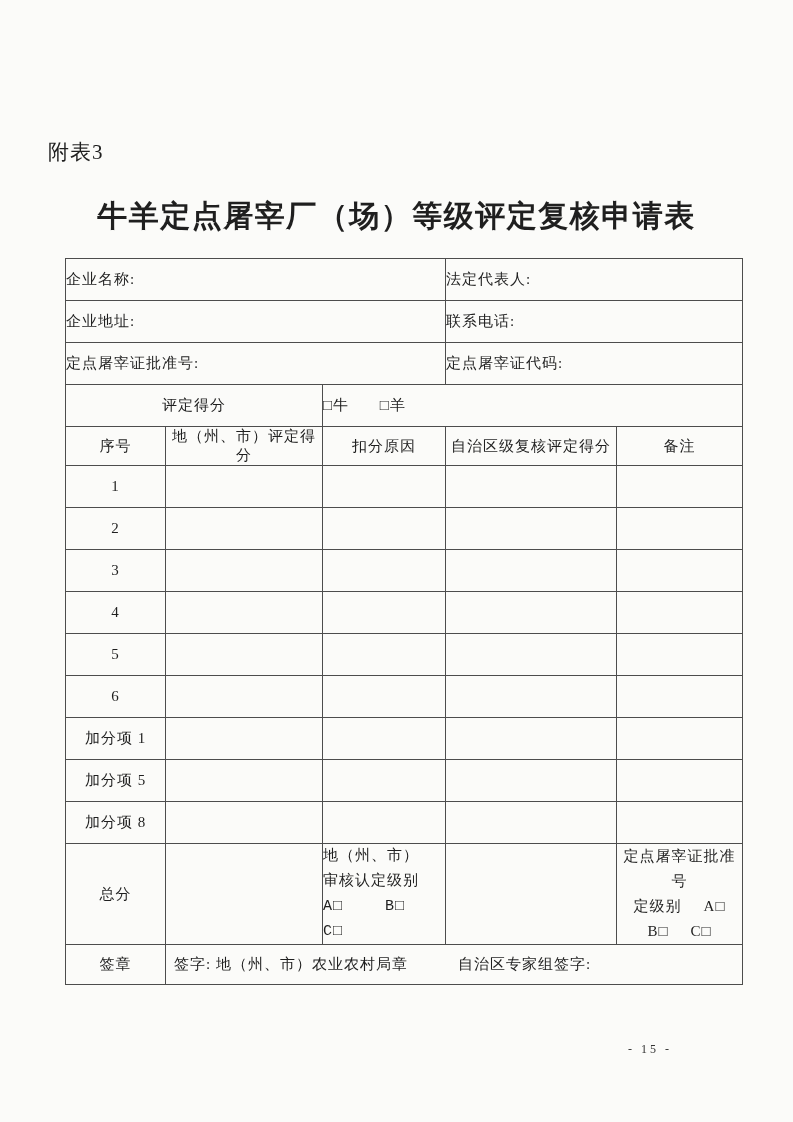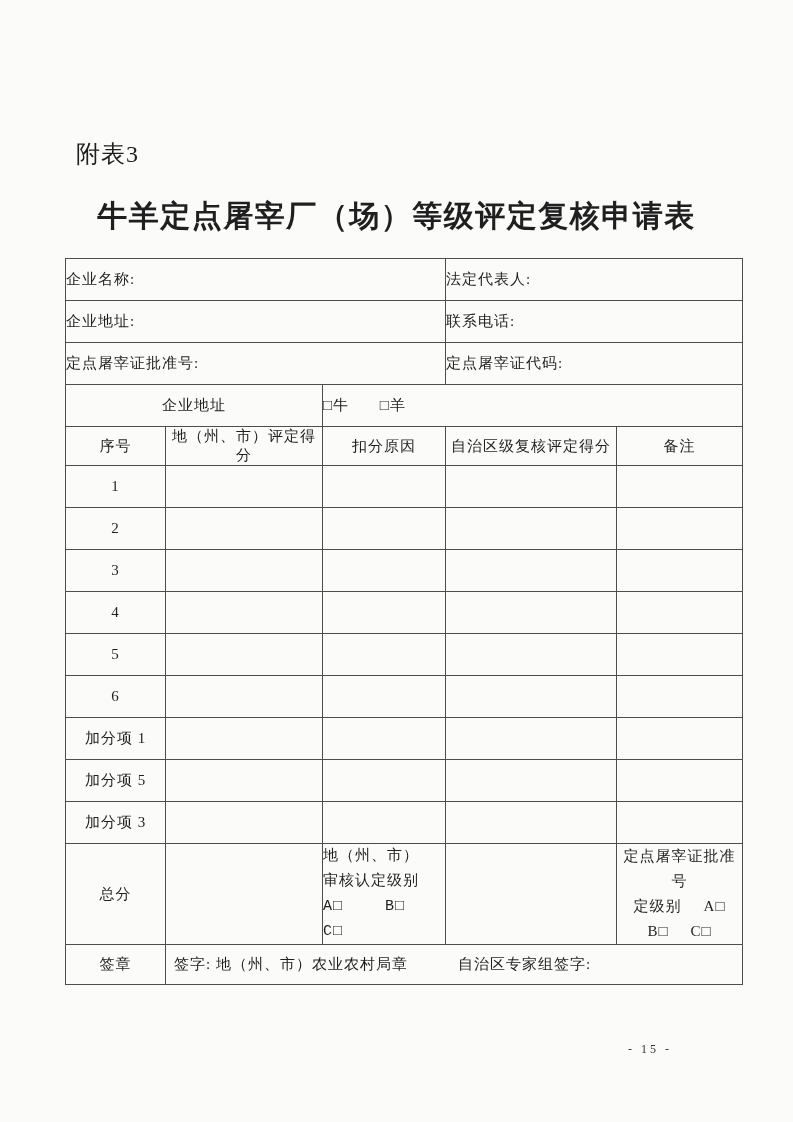--- a/index.html
+++ b/index.html
@@ -5,22 +5,22 @@
   html,body{margin:0;padding:0;}
   body{
     width:793px;height:1122px;
     background:#fbfbf9;
     font-family:"Liberation Serif","DejaVu Serif",serif;
     color:#1f1f1f;
     position:relative;
     overflow:hidden;
   }
   .appendix{
-    position:absolute;left:76px;top:138px;
-    font-size:24px;letter-spacing:1px;
+    position:absolute;left:48px;top:138px;
+    font-size:21px;letter-spacing:1px;
   }
   .doc-title{
     position:absolute;left:0;top:196px;width:100%;
     text-align:center;font-size:30px;font-weight:bold;letter-spacing:1.5px;
   }
   table.form{
     position:absolute;left:65px;top:258px;width:677px;
     border-collapse:collapse;table-layout:fixed;
   }
   table.form td,table.form th{
@@ -79,21 +79,21 @@
   <tr class="r-info">
     <td colspan="3">企业地址:</td>
     <td colspan="2">联系电话:</td>
   </tr>
   <tr class="r-info">
     <td colspan="3">定点屠宰证批准号:</td>
     <td colspan="2">定点屠宰证代码:</td>
   </tr>
 
   <tr class="r-type">
-    <td colspan="2" class="type-label">企业地址</td>
+    <td colspan="2" class="type-label">评定得分</td>
     <td colspan="3" class="type-opts">
       <span class="opt"><span>□</span><span>牛</span></span>
       <span class="opt"><span>□</span><span>羊</span></span>
     </td>
   </tr>
 
   <tr class="r-head">
     <th>序号</th>
     <th>地（州、市）评定得分</th>
     <th>扣分原因</th>
@@ -152,21 +152,21 @@
     <td></td>
   </tr>
   <tr class="r-data">
     <td class="rowlab">加分项 5</td>
     <td></td>
     <td></td>
     <td></td>
     <td></td>
   </tr>
   <tr class="r-data">
-    <td class="rowlab">加分项 3</td>
+    <td class="rowlab">加分项 8</td>
     <td></td>
     <td></td>
     <td></td>
     <td></td>
   </tr>
 
   <tr class="r-total">
     <td class="total-label">总分</td>
     <td></td>
     <td class="grade-city">

